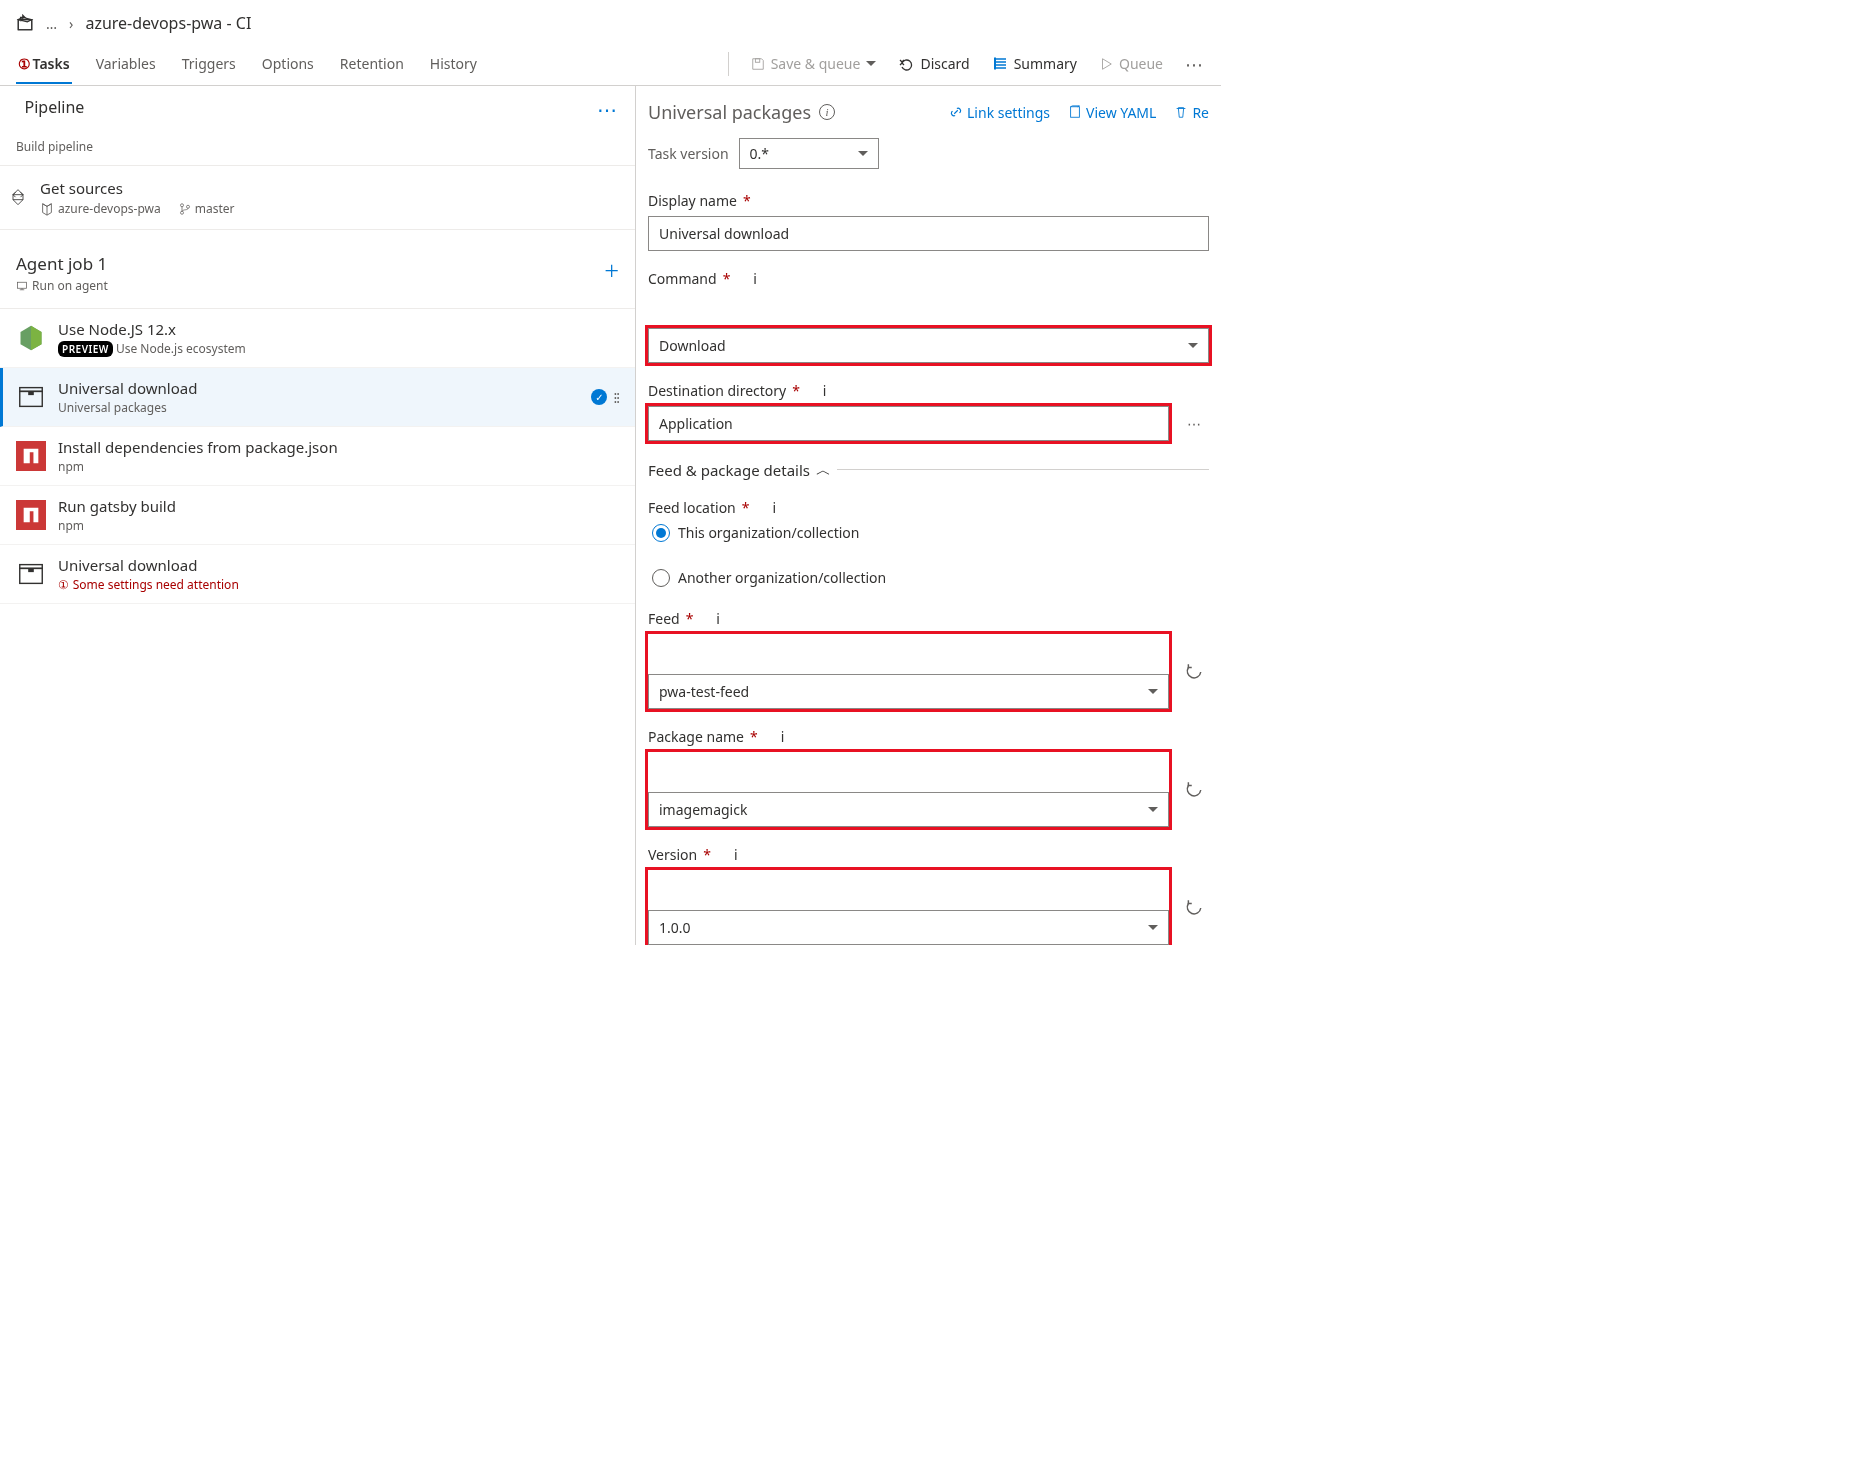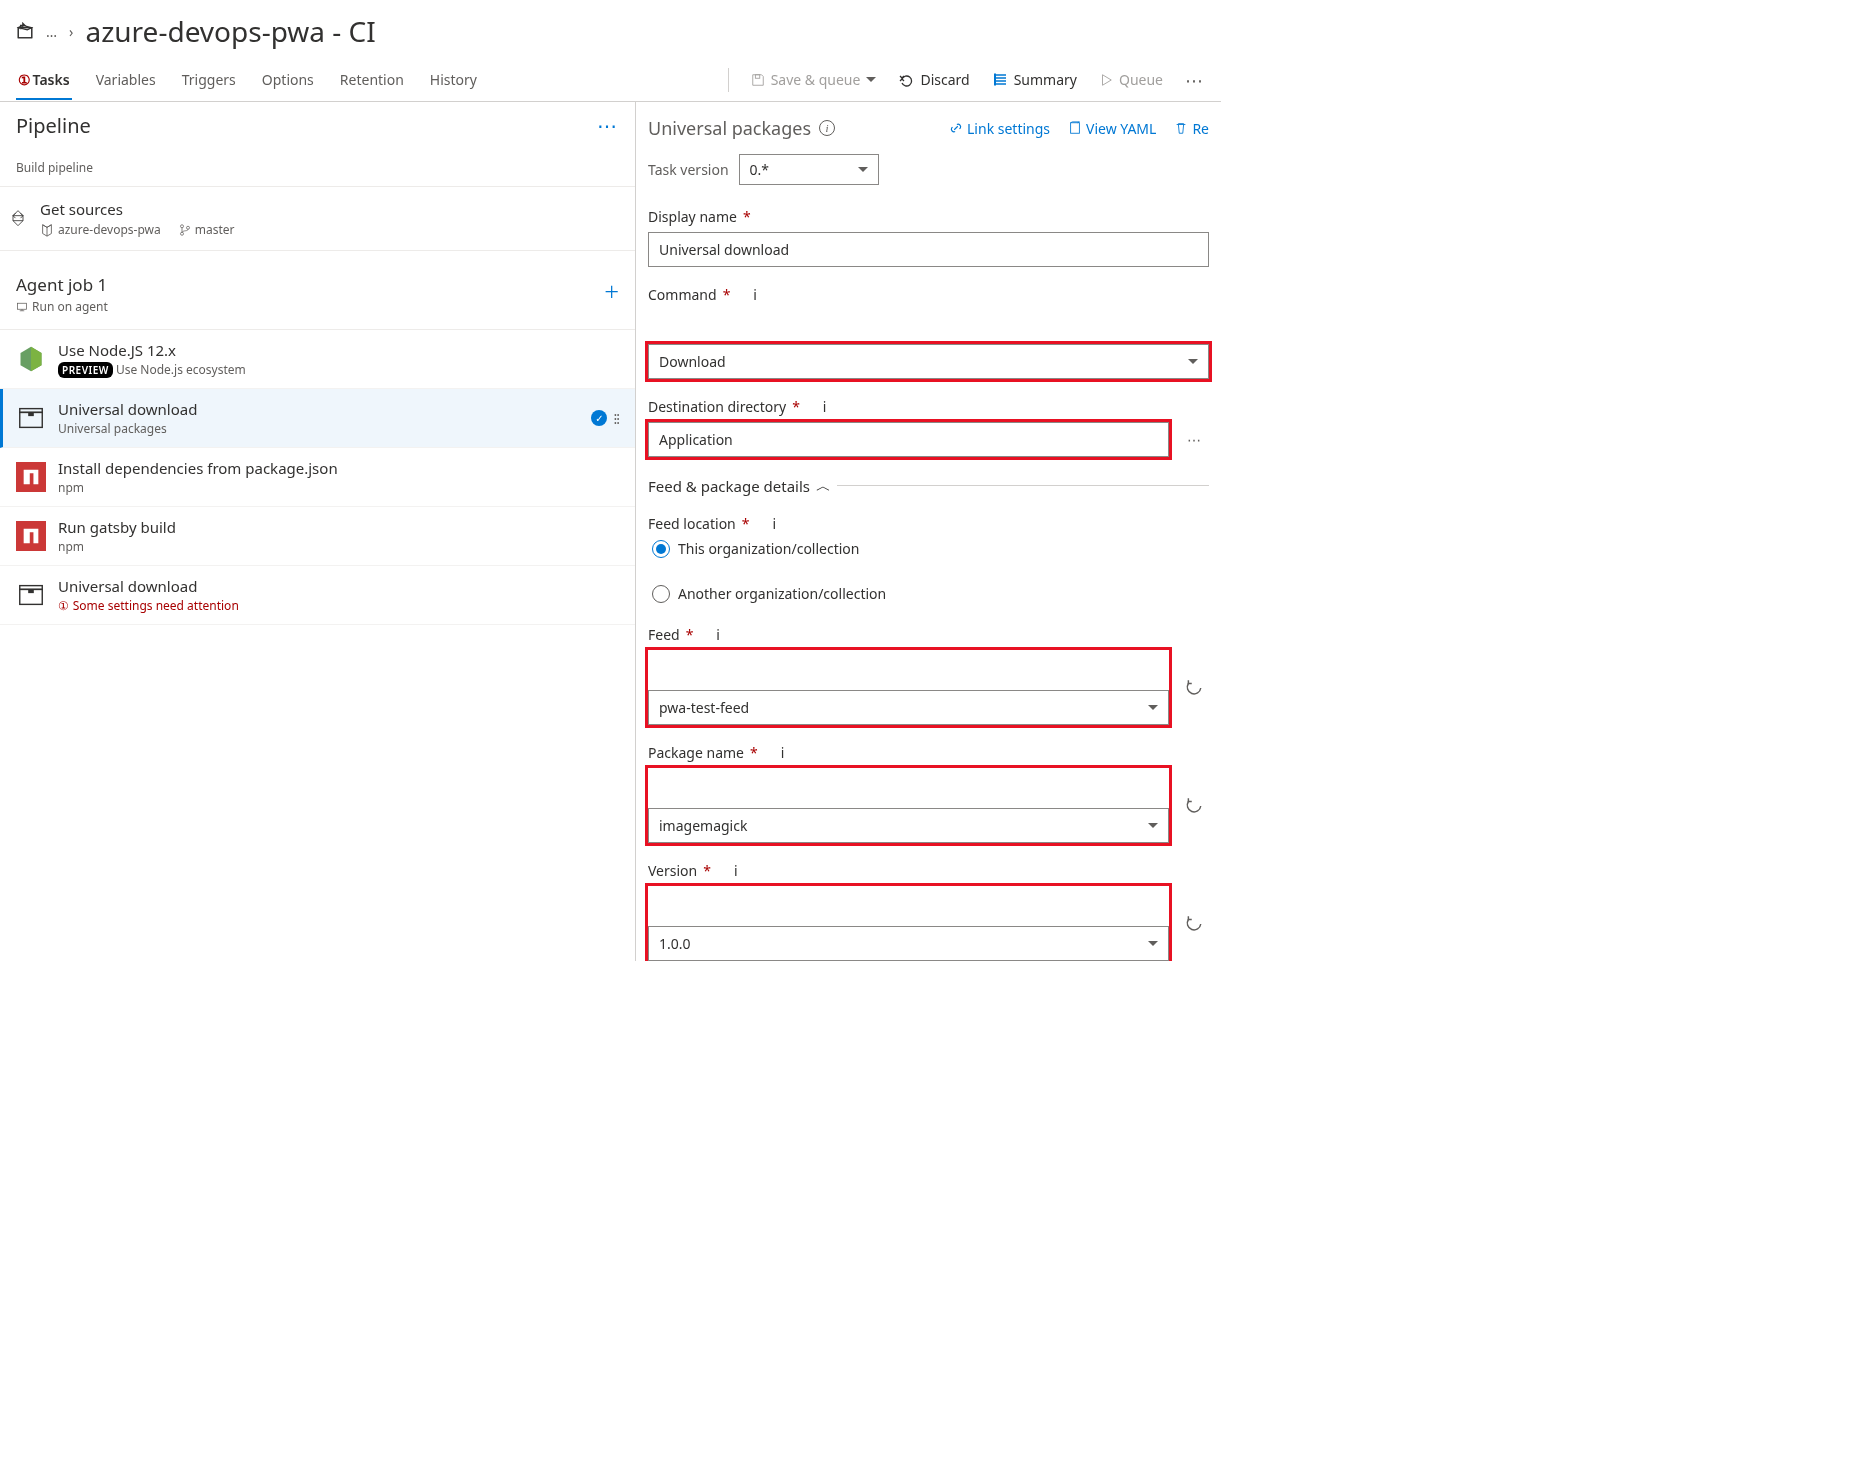--- a/index.html
+++ b/index.html
@@ -22,21 +22,21 @@
   background: #fff;
   width: 1221px;
 }
 .breadcrumb {
   display: flex; align-items: center; gap: 12px;
   padding: 12px 16px 8px;
 }
 .breadcrumb .proj-icon { font-size: 18px; }
 .breadcrumb .ellip { color: var(--text-sec); }
 .breadcrumb .chev { color: var(--text-sec); }
-.breadcrumb .title { font-size: 28px; font-weight: 400; }
+.breadcrumb .title { font-size: 16px; font-weight: 400; }
 
 .tabbar {
   display: flex; align-items: center; gap: 22px;
   padding: 0 16px; height: 44px;
   border-bottom: 1px solid var(--border);
 }
 .tabbar .tab { color: var(--text-sec); cursor: pointer; padding: 10px 2px; position: relative; }
 .tabbar .tab.active { color: var(--text); font-weight: 600; }
 .tabbar .tab.active::after { content:""; position:absolute; left:0; right:0; bottom:-1px; height:2px; background:var(--blue);}
 .tabbar .tab.err .warn-icon { color: #a80000; margin-right:2px; }
@@ -52,21 +52,21 @@
   border-right: 1px solid var(--border);
   display:flex; flex-direction:column;
 }
 .right { flex:1; padding: 14px 12px; overflow:hidden; }
 
 .pipeline-head {
   display:flex; justify-content:space-between; align-items:flex-start;
   padding: 10px 16px 10px;
   border-bottom: 1px solid #edebe9;
 }
-.pipeline-head .pl-name { font-size:20px; }
+.pipeline-head .pl-name { font-size:16px;text-align:center; }
 .pipeline-head .pl-sub { font-size:12px; color: var(--text-sec); margin-top:20px; }
 .more-dots { color: var(--blue); font-size:20px; letter-spacing:2px; cursor:pointer; }
 
 .get-sources {
   display:flex; align-items:center; gap:12px;
   padding: 12px 16px 12px 8px;
   border-bottom:1px solid #edebe9;
   cursor: pointer;
 }
 .get-sources .gs-icon svg { width:20px; height:20px; vertical-align:middle; }

